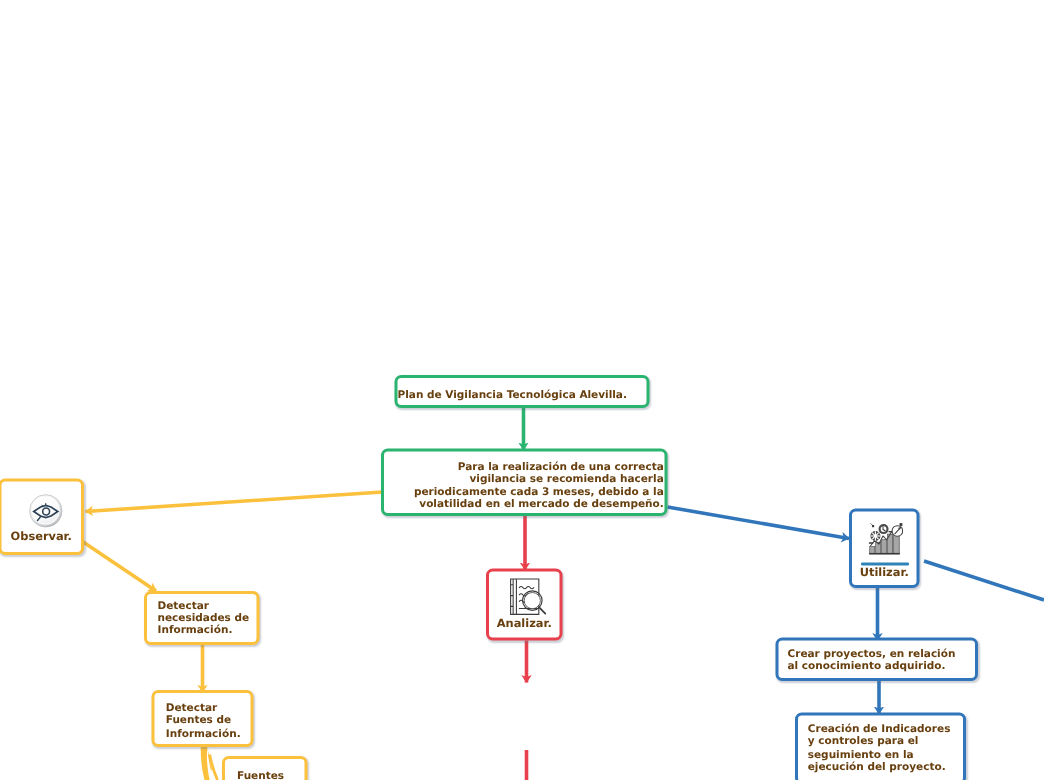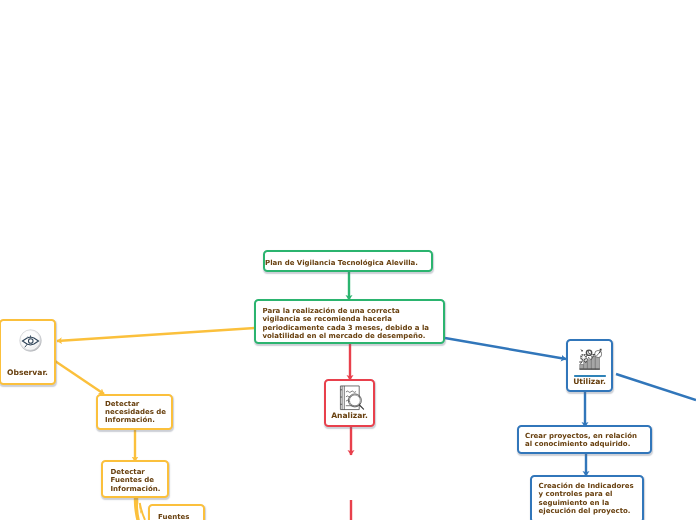--- a/index.html
+++ b/index.html
@@ -73,27 +73,27 @@
     <g>
       <line x1="616" y1="374" x2="696" y2="400" stroke="#3176ba" stroke-width="2.4"></line>
     </g>
   </svg>
 
   <div class="node n-green" style="left:263px;top:250px;width:170px;height:22px;border-color:#2bb46f;">
     <span class="txt" style="left:0;top:0;width:100%;line-height:22px;font-size:7px;">Plan de Vigilancia Tecnológica Alevilla.</span>
   </div>
 
   <div class="node n-green" style="left:254px;top:299px;width:191px;height:45px;border-color:#2bb46f;">
-    <span class="txt" style="left:6.5px;top:6px;width:180px;font-size:7px;line-height:8.3px;">Para la realización de una correcta
+    <span class="txt" style="left:6.5px;top:6px;width:180px;font-size:7px;line-height:8.3px;text-align:right;">Para la realización de una correcta
 vigilancia se recomienda hacerla
 periodicamente cada 3 meses, debido a la
 volatilidad en el mercado de desempeño.</span>
   </div>
 
-  <div class="node n-orange ico-node" style="left:-1px;top:319px;width:57px;height:66px;border-color:#fbc03c;">
+  <div class="node n-orange ico-node" style="left:-1px;top:319px;width:57px;height:51px;border-color:#fbc03c;">
     <span class="icoholder" style="position:absolute;left:18px;top:8px;width:23px;height:23px;">
       <svg width="23" height="23" viewBox="0 0 46 46" shape-rendering="geometricPrecision">
         <defs>
           <radialGradient id="gsph" cx="36%" cy="30%" r="78%">
             <stop offset="0%" stop-color="#ffffff"></stop>
             <stop offset="40%" stop-color="#f8f8f9"></stop>
             <stop offset="68%" stop-color="#ebecee"></stop>
             <stop offset="86%" stop-color="#cdced2"></stop>
             <stop offset="100%" stop-color="#a3a5aa"></stop>
           </radialGradient>

